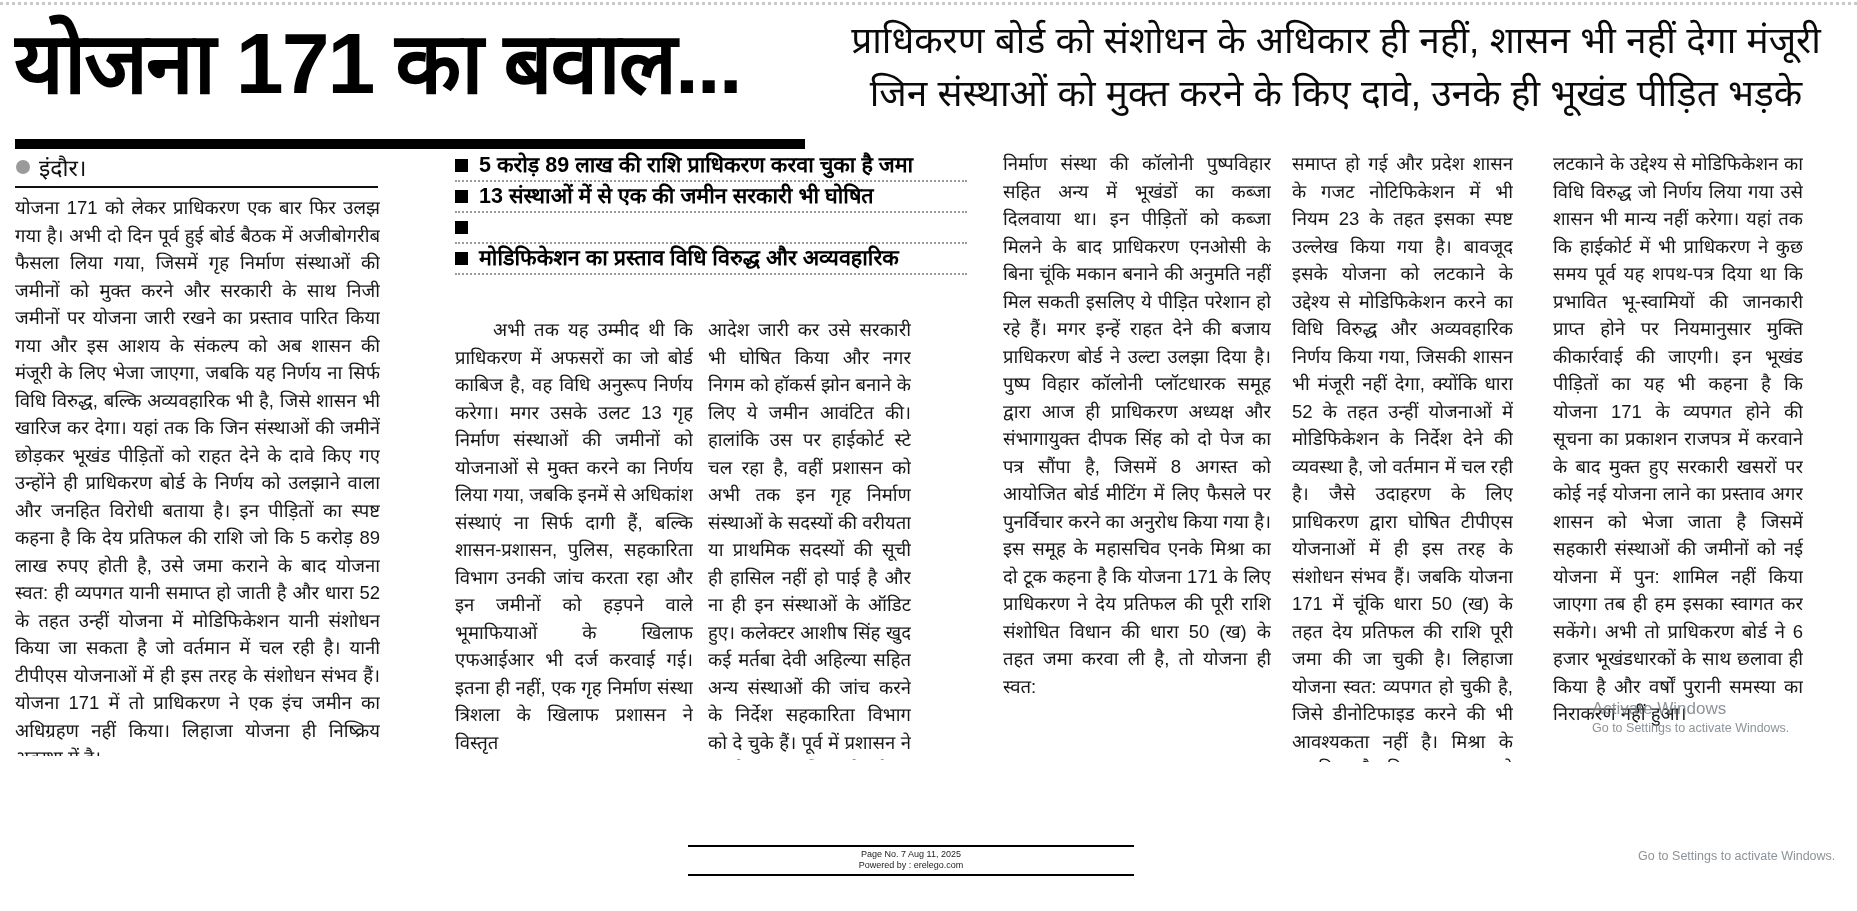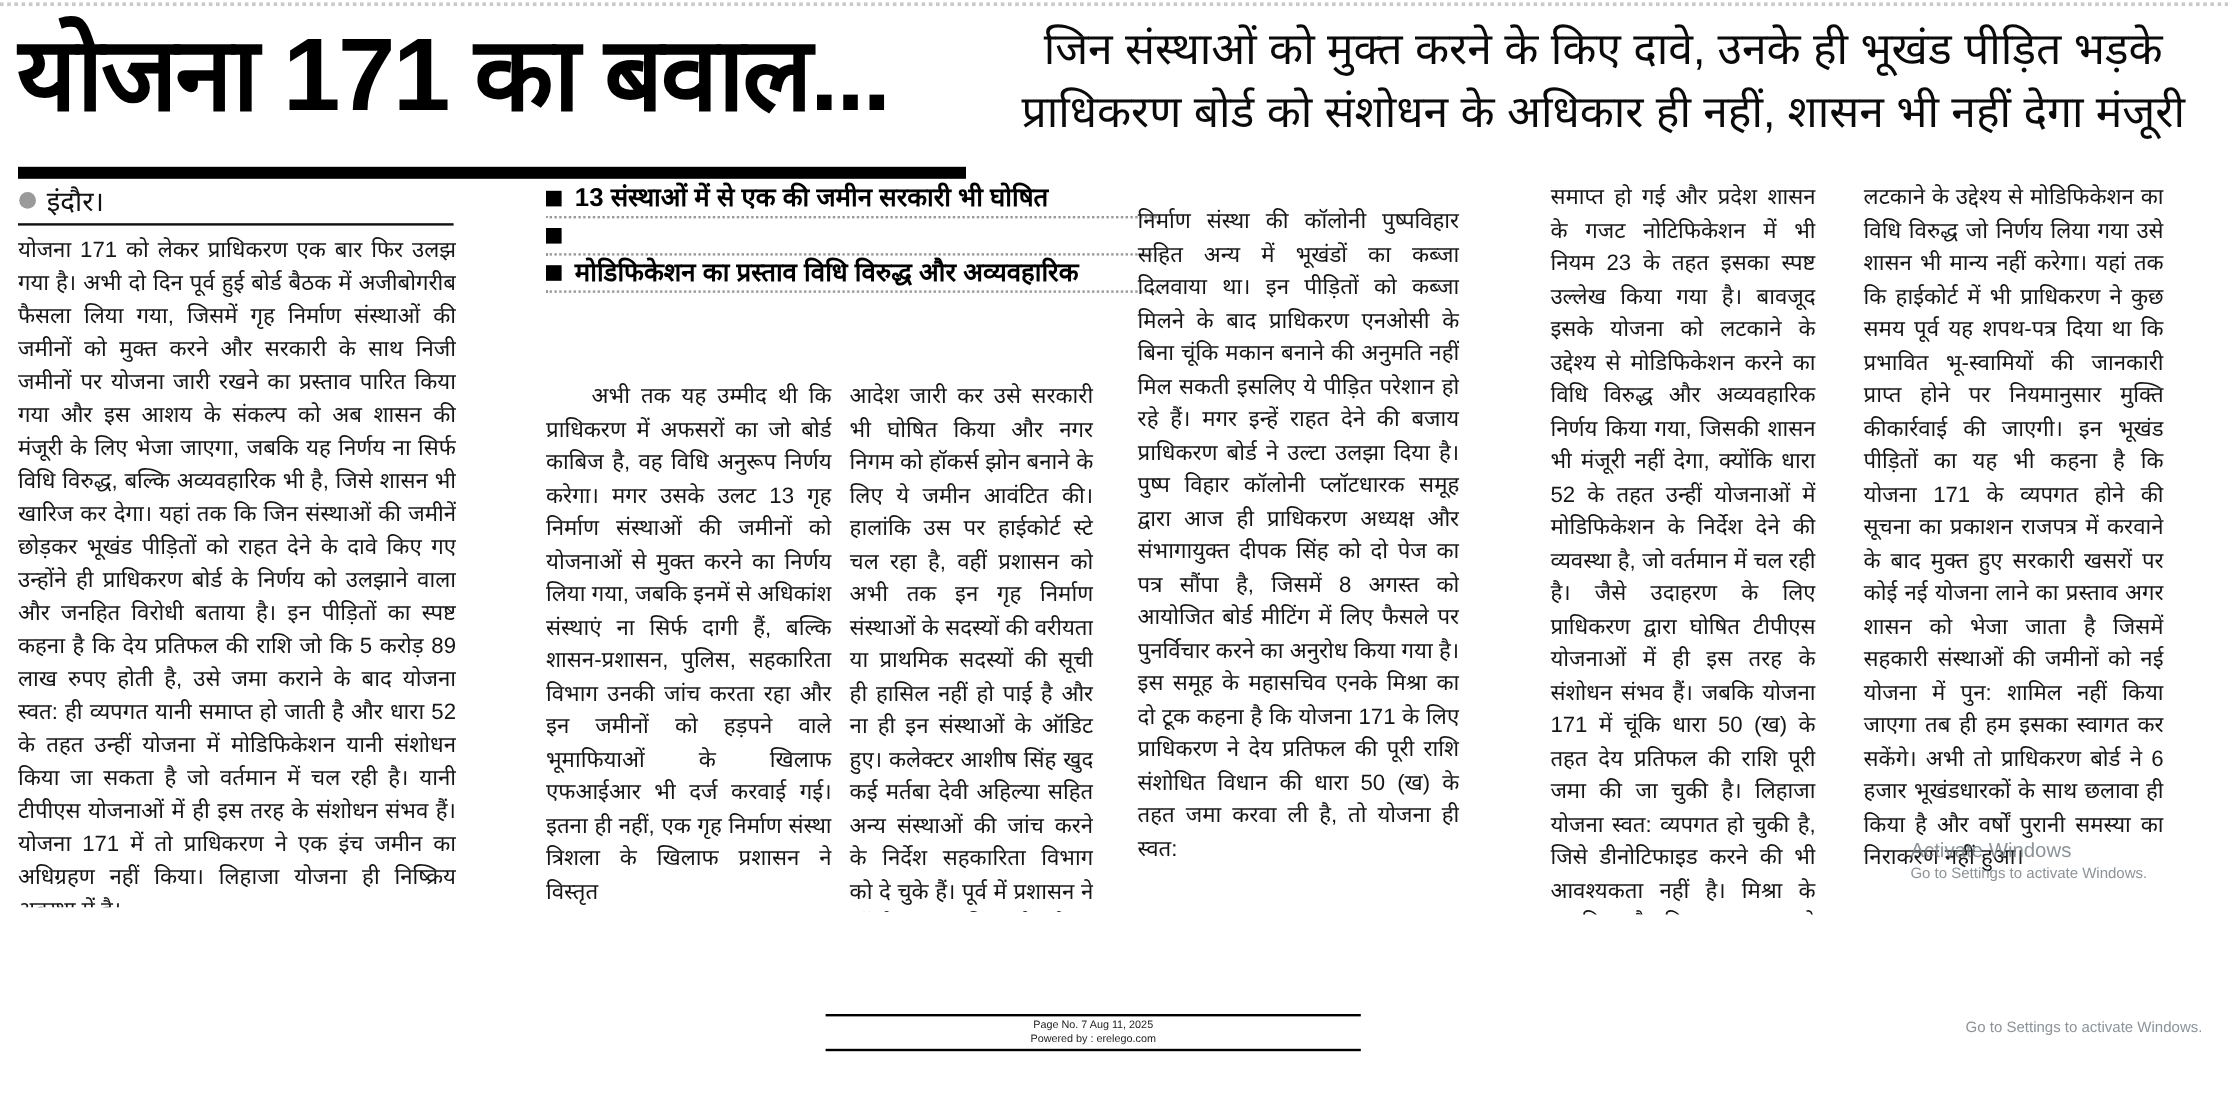--- a/index.html
+++ b/index.html
@@ -53,21 +53,21 @@
   .sq{width:13px;height:13px;background:#000;flex:0 0 13px;}
   .col{
     position:absolute;
     font-size:18.5px;line-height:27.5px;
     text-align:justify;color:#161616;
     overflow:hidden;
   }
   .col1{left:15px;top:194px;width:365px;height:562px;}
   .col2{left:455px;top:316px;width:238px;height:444px;text-indent:38px;}
   .col3{left:708px;top:316px;width:203px;height:444px;}
-  .col4{left:948px;top:150px;width:268px;height:612px;margin-top:20px;}
+  .col4{left:1003px;top:150px;width:268px;height:612px;}
   .col5{left:1292px;top:150px;width:221px;height:612px;}
   .col6{left:1553px;top:150px;width:250px;height:612px;}
   .footer{
     position:absolute;left:688px;top:845px;width:446px;
     border-top:2px solid #000;border-bottom:2px solid #000;
     text-align:center;padding:2px 0 3px 0;
     font-size:9px;line-height:11px;color:#222;
   }
   .wm{color:rgba(120,128,134,0.85);}
   .wm1{
@@ -83,33 +83,37 @@
 </head>
 <body>
 
 <div class="page">
 
   <div class="top-dotted"></div>
 
   <h1 class="headline">योजना 171 का बवाल...</h1>
 
   <div class="subhead">
+    <div class="subhead-line">प्राधिकरण बोर्ड को संशोधन के अधिकार ही नहीं, शासन भी नहीं देगा मंजूरी</div>
     <div class="subhead-line">जिन संस्थाओं को मुक्त करने के किए दावे, उनके ही भूखंड पीड़ित भड़के</div>
-    <div class="subhead-line">प्राधिकरण बोर्ड को संशोधन के अधिकार ही नहीं, शासन भी नहीं देगा मंजूरी</div>
   </div>
 
   <div class="black-bar"></div>
 
   <div class="dateline">
     <span class="dot"></span>
     <span class="dateline-text">इंदौर।</span>
   </div>
   <div class="dateline-rule"></div>
 
   <div class="highlights">
+    <div class="hl">
+      <span class="sq"></span>
+      <span>5 करोड़ 89 लाख की राशि प्राधिकरण करवा चुका है जमा</span>
+    </div>
     <div class="hl">
       <span class="sq"></span>
       <span>13 संस्थाओं में से एक की जमीन सरकारी भी घोषित</span>
     </div>
     <div class="hl">
       <span class="sq"></span>
     </div>
     <div class="hl">
       <span class="sq"></span>
       <span>मोडिफिकेशन का प्रस्ताव विधि विरुद्ध और अव्यवहारिक</span>

